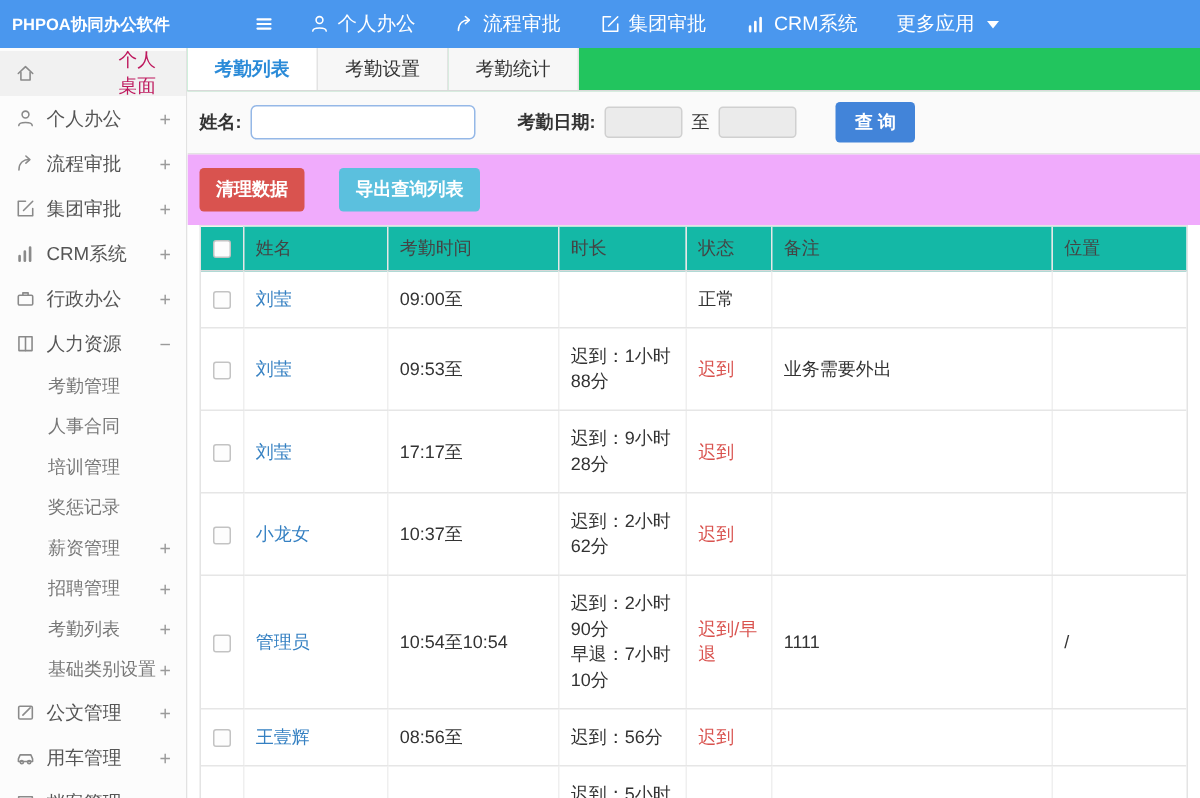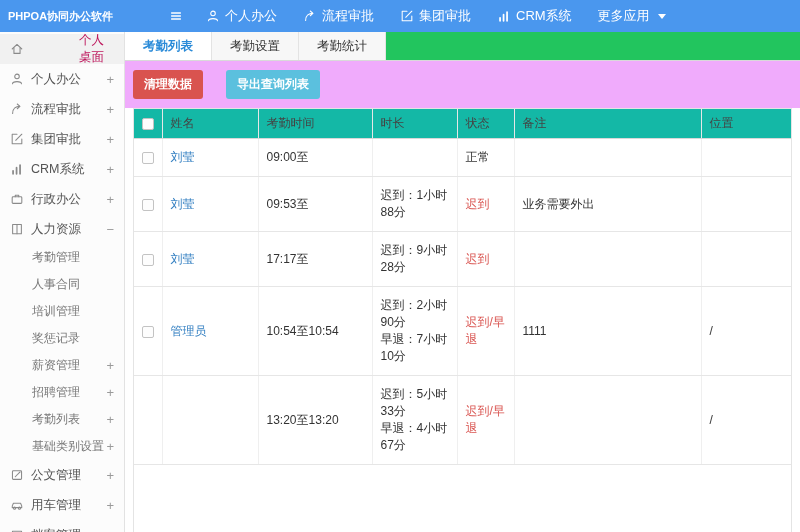--- a/index.html
+++ b/index.html
@@ -239,20 +239,29 @@
         <span class="expand">+</span>
       </div>
     </aside>
   <section class="content">
     <div class="tabs" id="tabs">
         <div class="tab active">考勤列表</div>
         <div class="tab">考勤设置</div>
         <div class="tab">考勤统计</div>
       </div>
 
+    <div class="filter-row">
+      <label>姓名:</label>
+      <input class="name-input" type="text" value="" style="">
+      <label class="lbl-date">考勤日期:</label>
+      <input class="date-input" type="text" value="" style="">
+      <span>至</span>
+      <input class="date-input" type="text" value="" style="">
+      <button class="btn btn-search">查 询</button>
+    </div>
 
     <div class="actions-row">
       <button class="btn btn-danger">清理数据</button>
       <button class="btn btn-info">导出查询列表</button>
     </div>
 
     <div class="table-wrap">
       <table>
         <colgroup>
           <col style="width:28px">
@@ -297,29 +306,47 @@
               <td class="cbx-cell"><span class="cbx"></span></td>
               <td><a class="name-link">刘莹</a></td>
               <td>17:17至</td>
               <td>迟到：9小时28分</td>
               <td class="st-late">迟到</td>
               <td></td>
               <td></td>
             </tr>
             <tr>
               <td class="cbx-cell"><span class="cbx"></span></td>
+              <td><a class="name-link">小龙女</a></td>
+              <td>10:37至</td>
+              <td>迟到：2小时62分</td>
+              <td class="st-late">迟到</td>
+              <td></td>
+              <td></td>
+            </tr>
+            <tr>
+              <td class="cbx-cell"><span class="cbx"></span></td>
               <td><a class="name-link">管理员</a></td>
               <td>10:54至10:54</td>
               <td>迟到：2小时90分
 早退：7小时10分</td>
               <td class="st-late">迟到/早退</td>
               <td>1111</td>
               <td>/</td>
             </tr>
             <tr>
+              <td class="cbx-cell"><span class="cbx"></span></td>
+              <td><a class="name-link">王壹辉</a></td>
+              <td>08:56至</td>
+              <td>迟到：56分</td>
+              <td class="st-late">迟到</td>
+              <td></td>
+              <td></td>
+            </tr>
+            <tr>
               <td class="cbx-cell"></td>
               <td></td>
               <td>13:20至13:20</td>
               <td>迟到：5小时33分
 早退：4小时67分</td>
               <td class="st-late">迟到/早退</td>
               <td></td>
               <td>/</td>
             </tr>
           </tbody>

